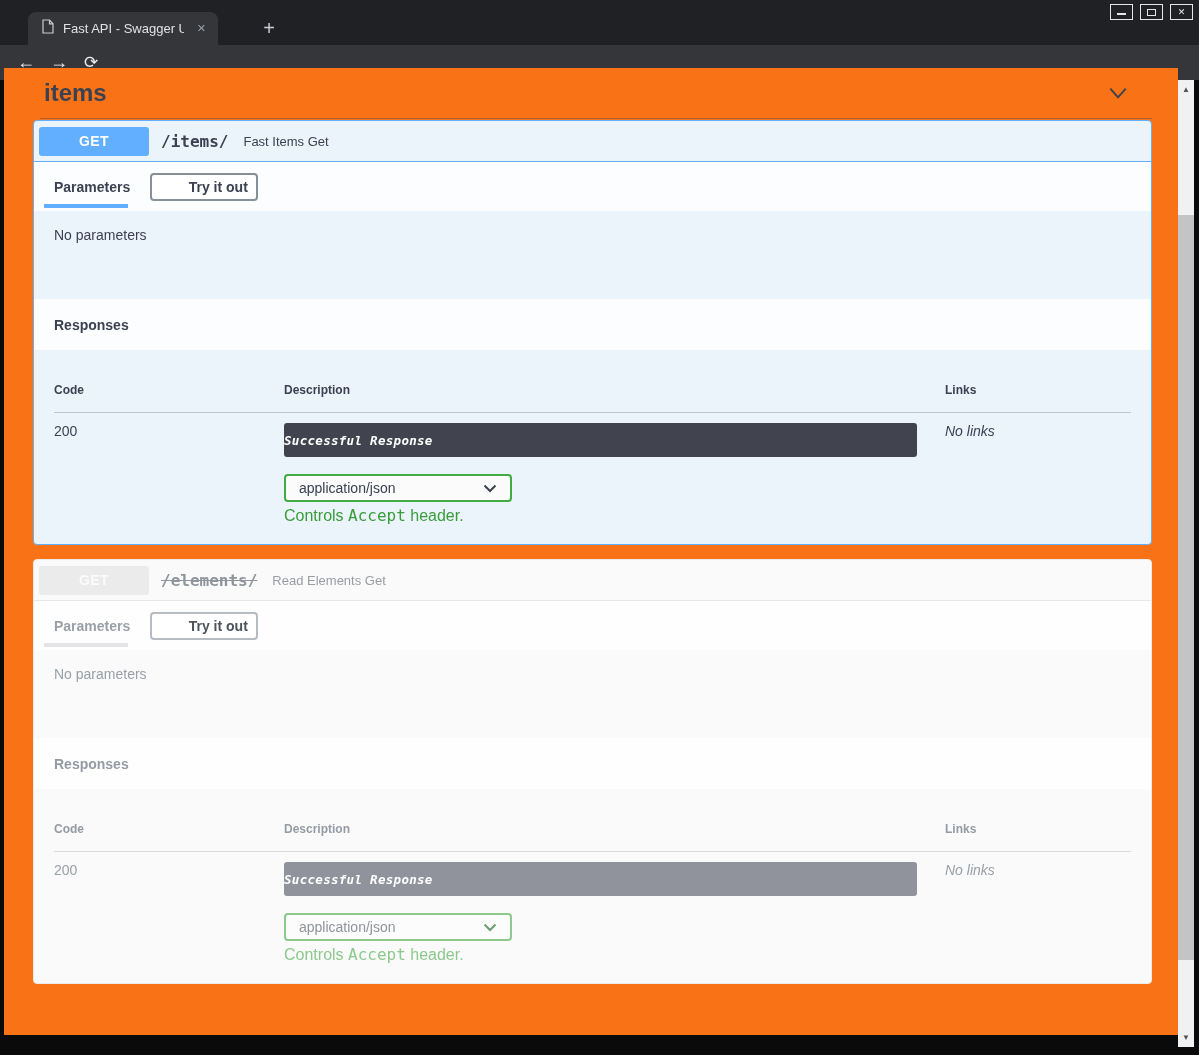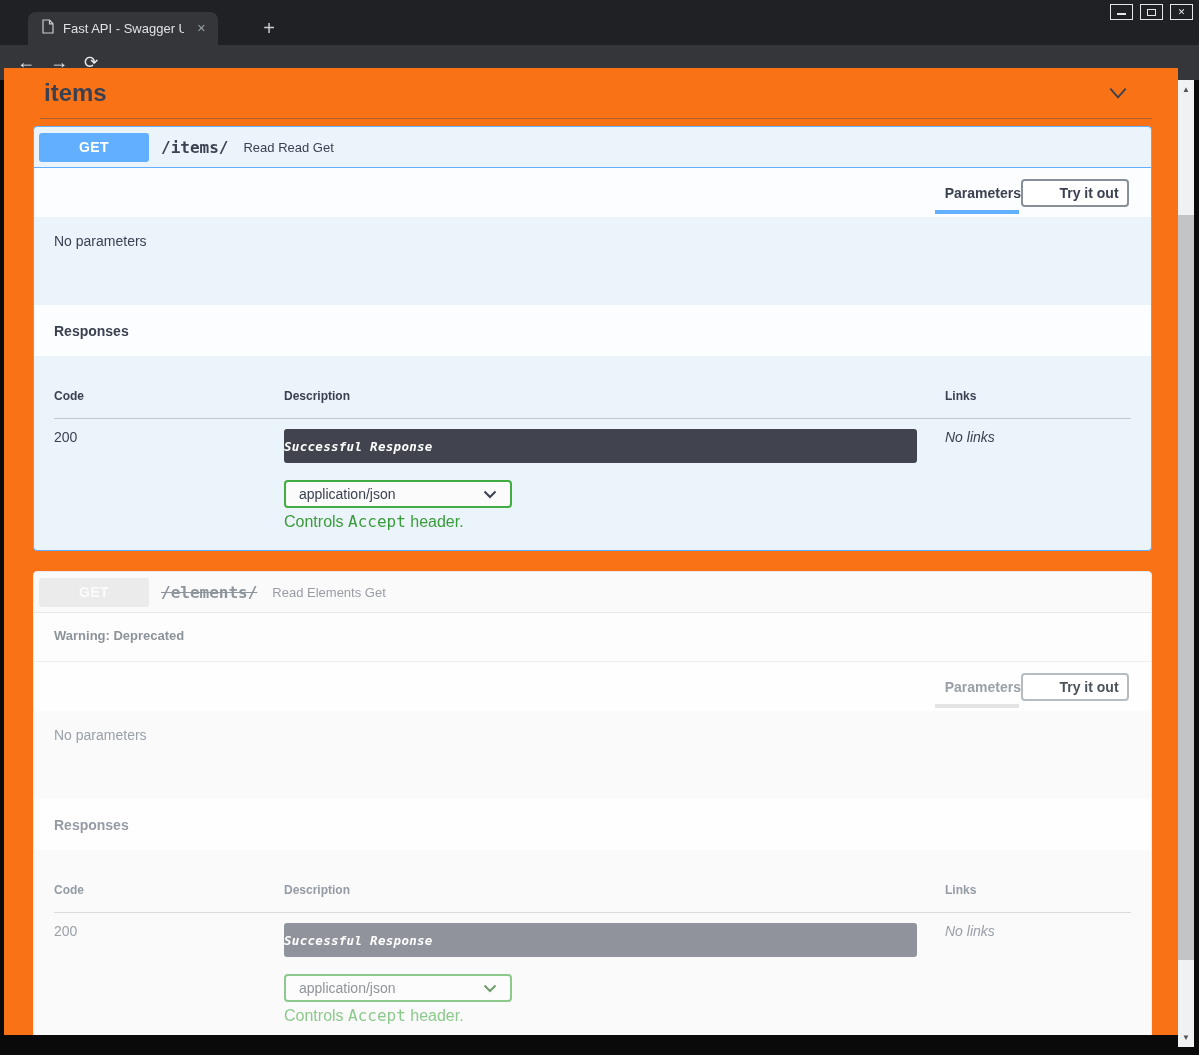--- a/index.html
+++ b/index.html
@@ -52,21 +52,21 @@
   .content { position:absolute; left:4px; top:68px; width:1174px; height:967px; background:#f97316; overflow:hidden; }
 
   .section-head {
     display:flex; justify-content:space-between; align-items:center;
     margin:6px 26px 0 36px; padding:4px 0 10px 4px;
     border-bottom:1px solid rgba(59,65,81,.4);
   }
   .section-title { font-size:24px; font-weight:700; color:#3b4151; }
   .section-chevron { margin-right:23px; padding-top:4px; }
 
-  .opblock { margin:7px 26px 0 29px; border-radius:4px; overflow:hidden; }
+  .opblock { margin:1px 26px 0 29px; border-radius:4px; overflow:hidden; }
   .opblock.blue { border:1px solid #61affe; background:#ebf4fb; }
   .opblock.dep  { border:1px solid #ebebeb; background:#fafafa; }
 
   .op-summary { display:flex; align-items:center; height:41px; padding-left:5px; }
   .blue .op-summary { border-bottom:1px solid #61affe; }
   .dep  .op-summary { border-bottom:1px solid rgba(0,0,0,.07); }
   .method-badge {
     width:110px; height:29px; border-radius:3px; display:flex; align-items:center; justify-content:center;
     font-size:14px; font-weight:700; letter-spacing:.4px;
   }
@@ -74,22 +74,22 @@
   .dep  .method-badge { background:#ebebeb; color:#fbfbfb; }
   .op-path { margin-left:12px; font-family:"DejaVu Sans Mono", monospace; font-weight:700; font-size:16px; color:#3b4151; }
   .dep .op-path { color:#8f959c; text-decoration:line-through; }
   .op-desc { margin-left:15px; font-size:13px; color:#3b4151; }
   .dep .op-desc { color:#989da5; }
 
   .warn-row { padding:15px 20px 18px; font-size:13px; font-weight:700; color:#8d939b;
     border-bottom:1px solid rgba(0,0,0,.06); background:rgba(255,255,255,.6); }
 
   .sec-header {
-    display:flex; justify-content:flex-end; align-items:center;
-    height:49px; padding:0 22px 0 20px; background:rgba(255,255,255,.82);
+    display:flex; justify-content:flex-start; align-items:center;
+    height:49px; padding:0 22px 0 20px; background:rgba(255,255,255,.82);gap:20px;
   }
   .tab-label { position:relative; font-size:14px; font-weight:700; color:#3b4151; }
   .tab-label::after { content:""; position:absolute; left:-10px; bottom:-13px; width:84px; height:4px; background:#61affe; }
   .dep .tab-label { color:#9aa0a8; }
   .dep .tab-label::after { background:#e4e4e7; }
   .try-btn {
     width:108px; height:28px; border:2px solid #878f98; border-radius:4px; background:#fff;
     font-family:"Liberation Sans", sans-serif; font-size:14px; font-weight:700; color:#3b4151;padding-left:28px;
   }
   .dep .try-btn { border-color:#b7bcc2; color:#4d535b; }
@@ -196,21 +196,21 @@
       <svg width="22" height="22" viewBox="0 0 20 20">
           <path d="M3 6 L10 14 L17 6" fill="none" stroke="#3b4151" stroke-width="1.7"></path>
         </svg>
     </div>
   </div>
 
   <div class="opblock blue">
     <div class="op-summary">
       <div class="method-badge">GET</div>
       <div class="op-path">/items/</div>
-      <div class="op-desc">Read Read Get</div>
+      <div class="op-desc">Fast Items Get</div>
     </div>
     <div class="sec-header">
       <div class="tab-label">Parameters</div>
       <button class="try-btn">Try it out</button>
     </div>
     <div class="params-body">No parameters</div>
     <div class="resp-title">Responses</div>
     <div class="resp-body">
       <div class="tbl-head">
         <span class="col-code">Code</span>
@@ -235,21 +235,20 @@
   </div>
 
   <div style="height:13px"></div>
 
   <div class="opblock dep">
     <div class="op-summary">
       <div class="method-badge">GET</div>
       <div class="op-path">/elements/</div>
       <div class="op-desc">Read Elements Get</div>
     </div>
-    <div class="warn-row">Warning: Deprecated</div>
     <div class="sec-header">
       <div class="tab-label">Parameters</div>
       <button class="try-btn">Try it out</button>
     </div>
     <div class="params-body">No parameters</div>
     <div class="resp-title">Responses</div>
     <div class="resp-body">
       <div class="tbl-head">
         <span class="col-code">Code</span>
         <span class="col-desc">Description</span>

